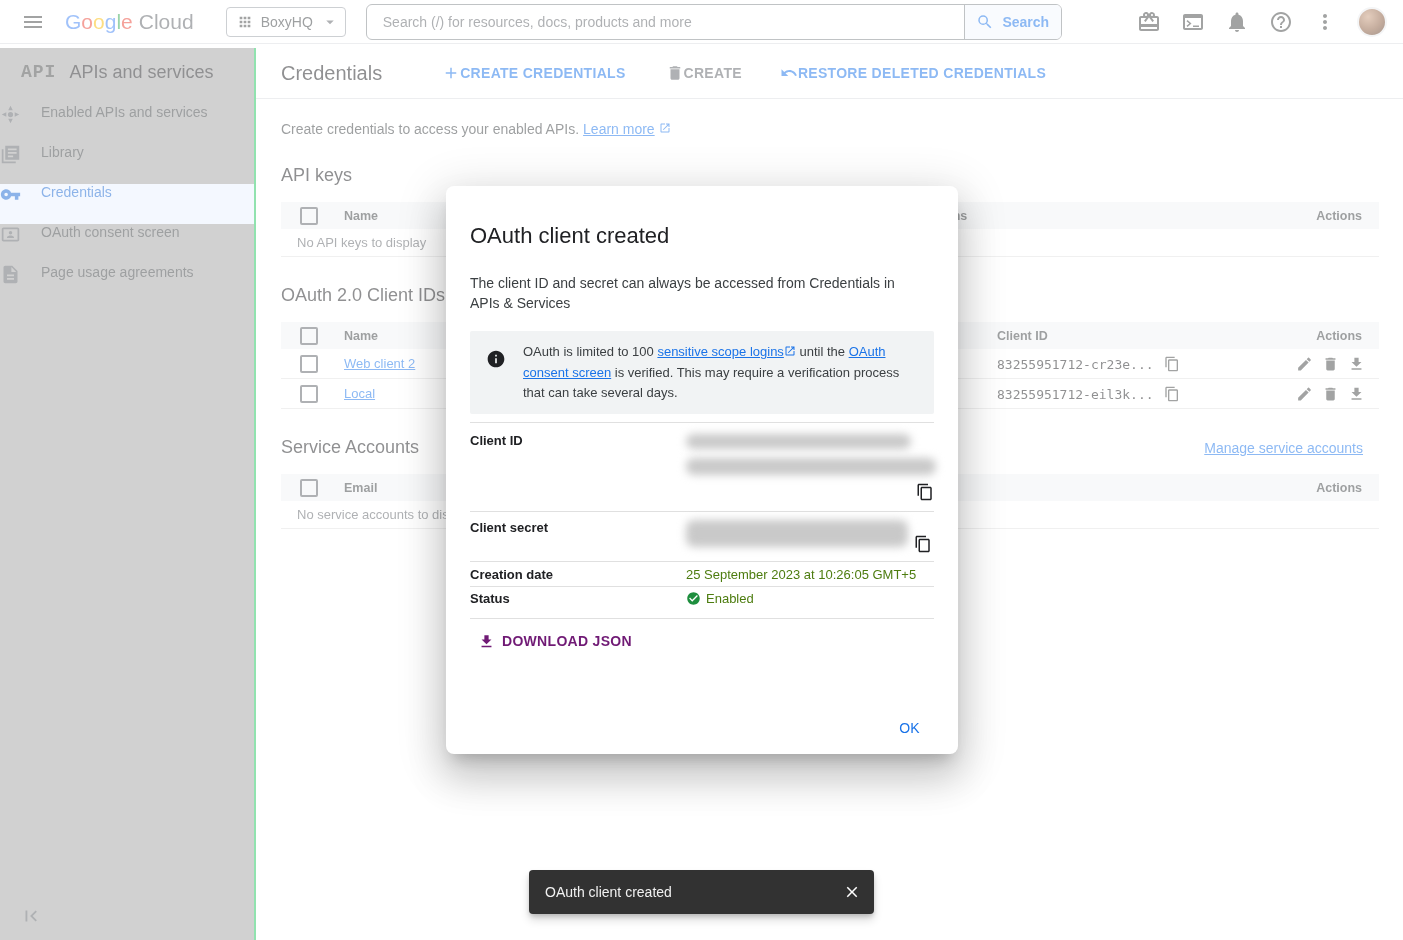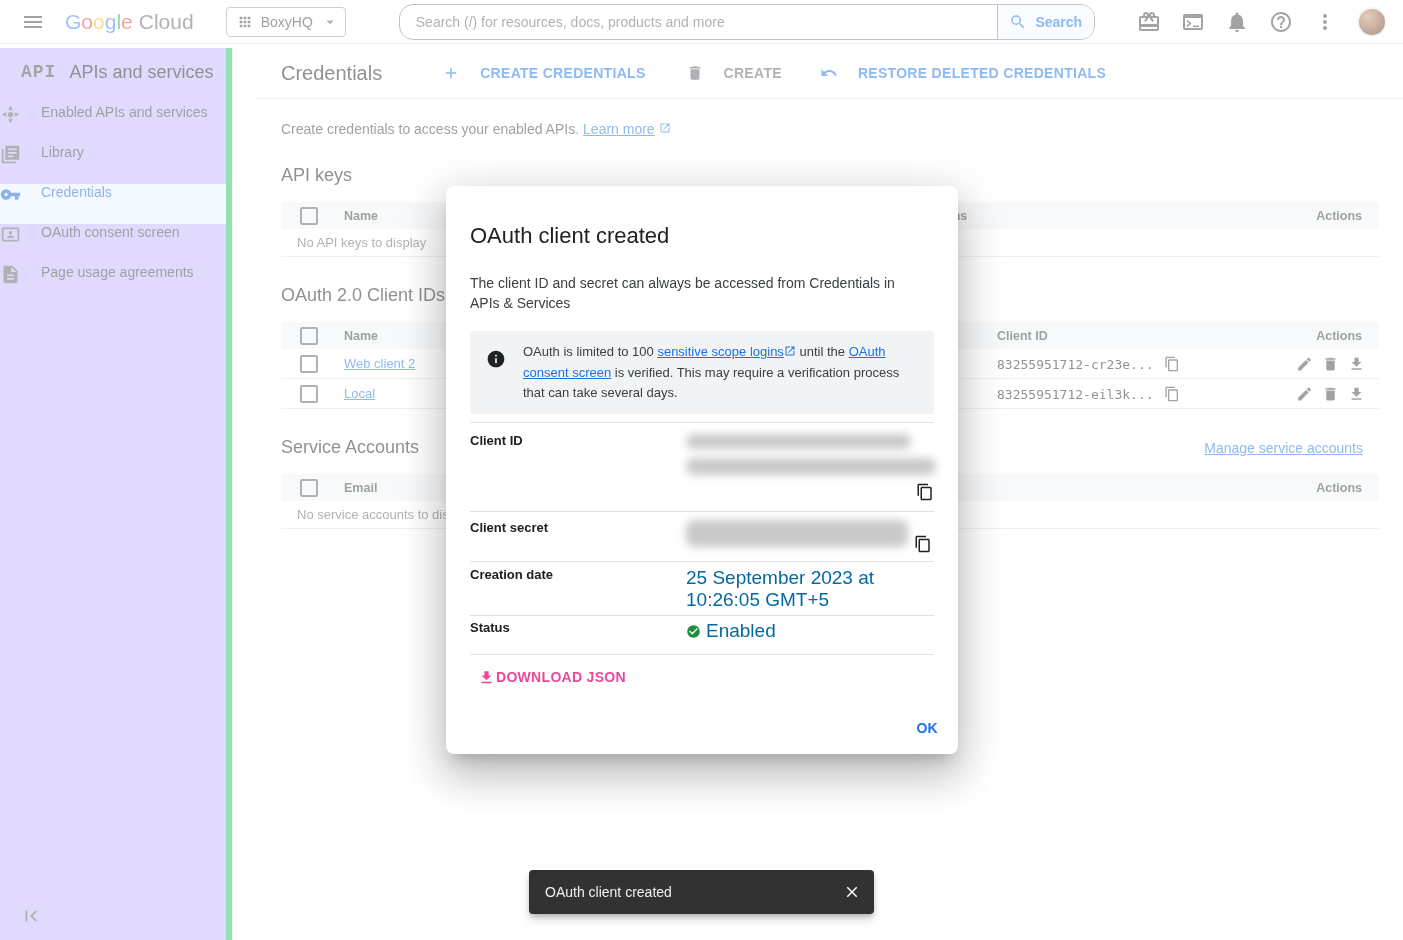--- a/index.html
+++ b/index.html
@@ -13,46 +13,46 @@
   .topbar { position:absolute; top:0; left:0; right:0; height:44px; background:#fff; display:flex; align-items:center; border-bottom:1px solid #dadce0; z-index:1; }
   .icon-btn { width:24px; height:24px; color:#444746; flex:none; }
   .icon-btn svg { width:24px; height:24px; }
   .hamburger { margin-left:21px; }
   .brand { margin-left:20px; display:flex; align-items:baseline; gap:6px; font-size:21px; white-space:nowrap; }
   .brand-google span { font-weight:500; }
   .brand-cloud { color:#5f6368; }
   .project-select { margin-left:32px; height:30px; border:1px solid #9aa0a6; border-radius:4px; background:#fff; display:flex; align-items:center; gap:8px; padding:0 6px 0 10px; font-size:14px; color:#3c4043; }
   .psel-icon svg { width:16px; height:16px; color:#444746; }
   .caret svg { width:18px; height:18px; color:#5f6368; }
-  .search-wrap { margin-left:53px; width:696px; height:36px; border:1px solid #80868b; border-radius:14px; display:flex; align-items:stretch; background:#fff; overflow:hidden; }
+  .search-wrap { margin-left:20px; width:696px; height:36px; border:1px solid #80868b; border-radius:6px; display:flex; align-items:stretch; background:#fff; overflow:hidden; }
   .search-input { flex:1; border:none; outline:none; background:transparent; padding:0 16px; font-family:inherit; font-size:14px; color:#202124; }
   .search-input::placeholder { color:#5f6368; }
   .search-btn { width:97px; border-left:1px solid #80868b; background:#f3f6fc; display:flex; align-items:center; justify-content:center; gap:8px; color:#1a73e8; font-size:14px; font-weight:700; }
   .search-btn svg { width:18px; height:18px; }
   .topbar-right { margin-left:auto; display:flex; align-items:center; gap:20px; margin-right:16px; }
   .avatar { width:30px; height:30px; border-radius:50%; background:radial-gradient(circle at 35% 30%, #c89b7b 0%, #8a5a3c 55%, #4a2c1a 100%); border:2px solid #e8eaed; }
 
   
-  .sidebar { position:absolute; top:48px; left:0; bottom:0; width:232px; background:#c4b5fd; border-right:6px solid #22c55e; }
+  .sidebar { position:absolute; top:48px; left:0; bottom:0; width:256px; background:#a3a3a3; border-right:2px solid #22c55e; }
   .sidebar-header { height:48px; display:flex; align-items:center; padding-left:21px; gap:13px; }
   .sidebar-logo { font-family:"Liberation Mono", monospace; font-weight:700; font-size:18px; letter-spacing:1px; color:#444746; }
   .sidebar-title { font-size:18px; color:#202124; }
   .nav { margin-top:8px; }
   .nav-item { height:40px; display:flex; gap:20px; font-size:14px; color:#3c4043; cursor:pointer; }
   .nav-item svg { width:21px; height:21px; color:#5f6368; flex:none; }
   .nav-item.selected { background:#e8f0fe; color:#1967d2; font-weight:500; }
   .nav-item.selected svg { color:#1967d2; }
   .collapse-btn { position:absolute; left:20px; bottom:13px; width:22px; height:22px; color:#5f6368; }
   .collapse-btn svg { width:22px; height:22px; }
 
   
   .content { position:absolute; left:256px; top:48px; right:0; bottom:0; background:#fff; }
   .page-header { height:51px; display:flex; align-items:center; padding-left:25px; border-bottom:1px solid #dadce0; }
   .page-title { font-size:20px; font-weight:400; color:#202124; }
-  .text-btn { display:flex; align-items:center; gap:20px; font-size:14px; font-weight:700; letter-spacing:.3px; color:#1a73e8; white-space:nowrap; }
+  .text-btn { display:flex; align-items:center; gap:0; font-size:14px; font-weight:700; letter-spacing:.3px; color:#1a73e8; white-space:nowrap; }
   .text-btn svg { width:18px; height:18px; }
   .text-btn.disabled { color:#5f6368; }
   .btn-create { margin-left:60px; }
   .btn-delete { margin-left:40px; }
   .btn-restore { margin-left:38px; }
 
   .intro { margin:22px 0 0 25px; font-size:14px; color:#3c4043; display:flex; align-items:center; gap:4px; }
   .link { color:#1a73e8; text-decoration:underline; cursor:pointer; }
   .ext-icon { display:inline-block; vertical-align:-1px; color:#1a73e8; }
   .ext-icon svg { width:12px; height:12px; display:inline; }
@@ -87,39 +87,39 @@
             box-shadow:0 11px 15px -7px rgba(0,0,0,.2), 0 24px 38px 3px rgba(0,0,0,.14), 0 9px 46px 8px rgba(0,0,0,.12); }
   .dlg-title { font-size:22px; font-weight:400; color:#202124; margin-top:13px; }
   .dlg-body { margin-top:24px; font-size:14px; line-height:20px; color:#3c4043; max-width:450px; }
   .notice { margin-top:18px; background:#f1f3f4; border-radius:2px; display:flex; gap:17px; padding:11px 16px;justify-content:flex-end; }
   .notice-icon { flex:none; margin-top:7px; color:#202124; }
   .notice-icon svg { width:20px; height:20px; }
   .notice-text { font-size:13px; line-height:20px; color:#3c4043; }
   .fields { margin-top:8px; }
   .frow { display:flex; border-top:1px solid #e0e0e0; }
   .flabel { width:216px; flex:none; font-size:13px; font-weight:700; color:#202124; }
-  .fvalue { flex:1; position:relative; font-size:19px; color:#0369a1; }
+  .fvalue { flex:1; position:relative; font-size:13px; color:#4d7c0f; }
   .frow-id { padding:10px 0 36px; }
   .frow-secret { padding:8px 0; height:50px; }
   .frow-date { padding:5px 0 4px; }
   .frow-status { padding:4px 0 12px; border-bottom:1px solid #e0e0e0; }
   .blur { background:#c9c9c9; border-radius:8px; filter:blur(4px); }
   .blur1 { width:225px; height:15px; margin-top:1px; }
   .blur2 { width:250px; height:17px; margin-top:9px; }
   .blur3 { width:222px; height:27px; }
   .fcopy { position:absolute; width:18px; height:18px; color:#202124; }
   .fcopy svg { width:18px; height:18px; }
   .fcopy-id { right:2px; top:50px; }
   .fcopy-secret { right:2px; top:15px; }
   .status-val { display:flex; align-items:center; gap:5px; }
   .check-icon { color:#1e8e3e; }
   .check-icon svg { width:15px; height:15px; }
-  .download-btn { margin:9px 0 0 8px; display:flex; align-items:center; gap:1px; font-size:14px; font-weight:700; letter-spacing:.3px; color:#ec4899; height:26px; }
+  .download-btn { margin:9px 0 0 8px; display:flex; align-items:center; gap:7px; font-size:14px; font-weight:700; letter-spacing:.3px; color:#701a75; height:26px; }
   .download-btn svg { width:17px; height:17px; }
-  .ok-btn { position:absolute; right:6px; bottom:10px; padding:8px 14px; color:#1a73e8; font-size:14px; font-weight:700; letter-spacing:.3px; }
+  .ok-btn { position:absolute; right:24px; bottom:10px; padding:8px 14px; color:#1a73e8; font-size:14px; font-weight:400; letter-spacing:.3px; }
 
   
   .snackbar { position:absolute; left:529px; top:870px; width:345px; height:44px; background:#323232; border-radius:4px; display:flex; align-items:center; z-index:40;
               box-shadow:0 3px 5px -1px rgba(0,0,0,.2), 0 6px 10px 0 rgba(0,0,0,.14); }
   .snackbar-msg { margin-left:16px; font-size:14px; color:#f1f1f1; }
   .snackbar-close { margin-left:auto; margin-right:13px; width:18px; height:18px; color:#fff; }
   .snackbar-close svg { width:18px; height:18px; }
 </style>
 </head>
 <body>

